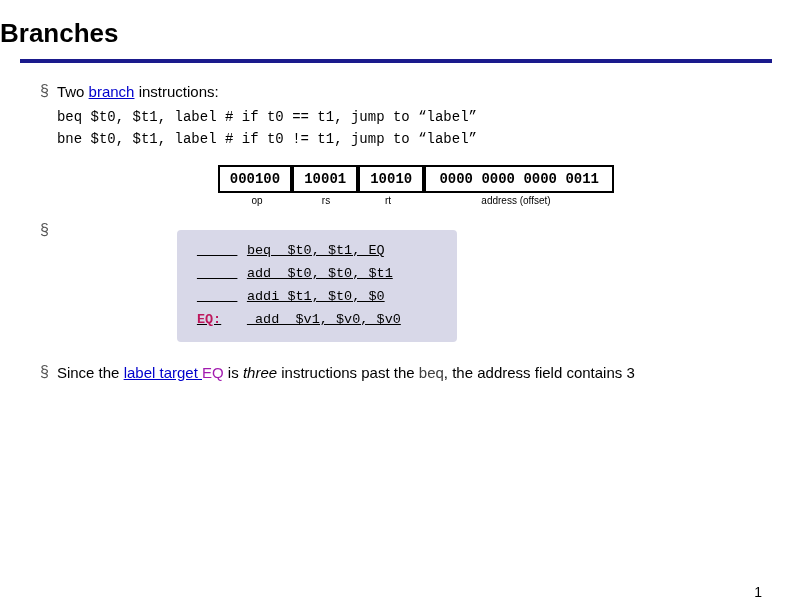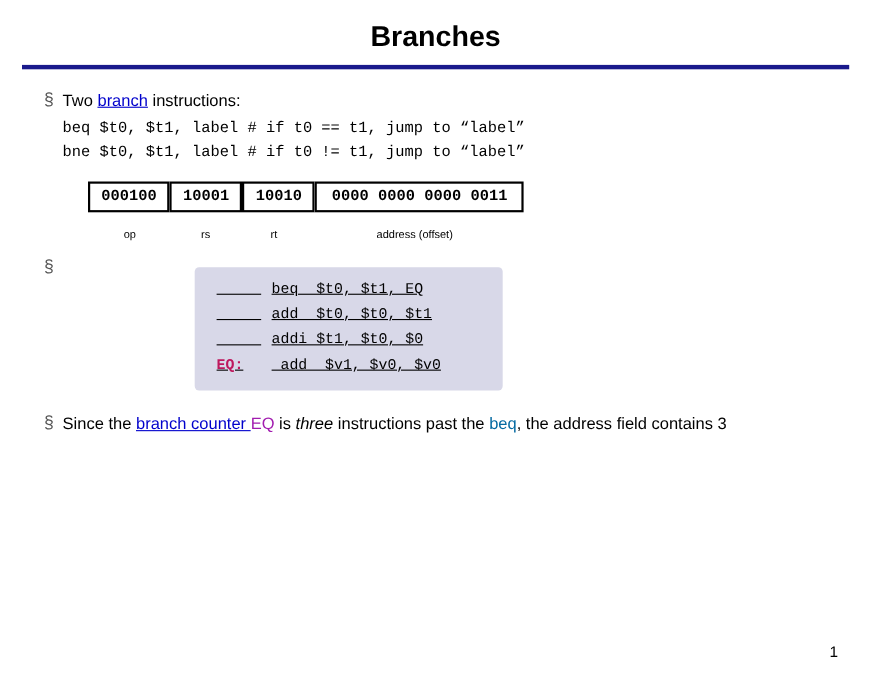--- a/index.html
+++ b/index.html
@@ -17,21 +17,20 @@
 
     .slide {
       width: 792px;
       height: 612px;
       padding: 0;
       position: relative;
     }
 
     
     .title-area {
-      text-align: center;
       padding: 18px 0 6px 0;
     }
 
     .title-text {
       font-size: 26px;
       font-weight: bold;
       color: #000;
     }
 
     
@@ -69,21 +68,21 @@
       font-size: 15px;
       line-height: 1.4;
     }
 
     .highlight-branch {
       color: #0000cc;
       text-decoration: underline;
     }
 
     .highlight-beq {
-      color: #0369a1;
+      color: #404040;
     }
 
     .highlight-eq {
       color: #a21caf;
     }
 
     .highlight-italic {
       font-style: italic;
     }
 
@@ -101,22 +100,21 @@
     }
 
     
     .inst-table-wrapper {
       margin: 14px 0 14px 40px;
     }
 
     .inst-table {
       display: flex;
       flex-direction: column;
-      align-items: flex-start;
-      gap: 13px;
+      align-items: center;
     }
 
     .inst-row {
       display: flex;
       align-items: center;
     }
 
     .inst-cell {
       border: 2px solid #000;
       padding: 4px 10px;
@@ -269,21 +267,21 @@
           </div>
         </div>
 
       </div>
     </div>
 
     <div class="bullet-item third-bullet">
       <div class="bullet-symbol">§</div>
       <div class="bullet-content">
         <div class="bullet-text">
-          <span>Since the </span><span class="highlight-branch">branch counter </span><span class="highlight-eq">EQ</span><span> is </span><span class="highlight-italic">three</span><span> instructions past the </span><span class="highlight-beq">beq</span><span>, the address field contains 3</span>
+          <span>Since the </span><span class="highlight-branch">label target </span><span class="highlight-eq">EQ</span><span> is </span><span class="highlight-italic">three</span><span> instructions past the </span><span class="highlight-beq">beq</span><span>, the address field contains 3</span>
         </div>
       </div>
     </div>
 
   </div>
 
   <div class="page-number">1</div>
 
 </div>
 

